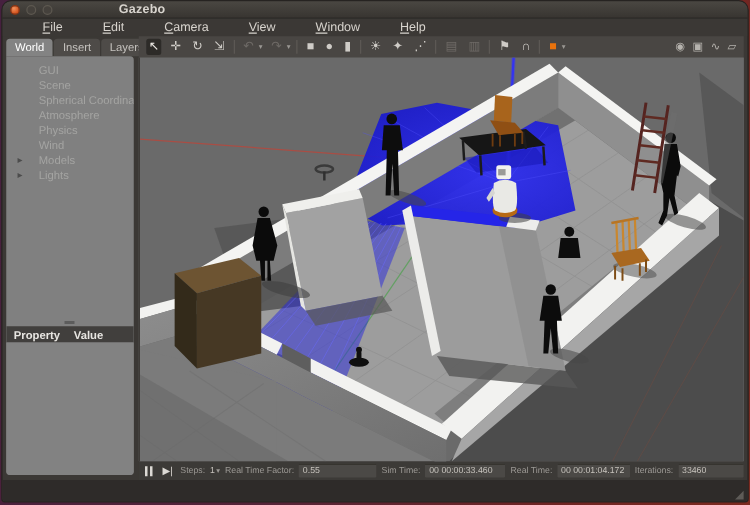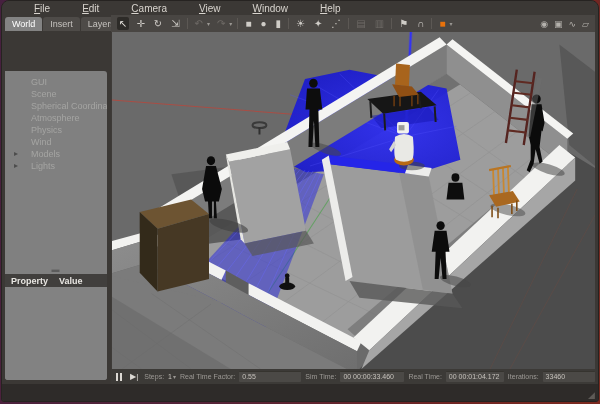--- a/index.html
+++ b/index.html
@@ -22,21 +22,21 @@
   .wbtn.close{background:radial-gradient(circle at 35% 30%,#f2915c,#d4541f 70%);border:1px solid #8c3513;}
   .wbtn.min,.wbtn.max{background:#45413c;border:1px solid #5d5850;}
   .title{margin-left:48px;font-size:10px;font-weight:bold;color:#d8d4ce;letter-spacing:.2px;}
   
   .menubar{height:14px;flex:0 0 14px;display:flex;align-items:center;gap:14px;
     padding-left:14px;font-size:10px;color:#d8d4ce;background:#3b3835;}
   .mi{cursor:default;white-space:nowrap;padding-left:18px;}
   .mi u{text-decoration:underline;}
   
   .content{flex:1;display:flex;padding:0 3px;min-height:0;}
-  .leftcol{width:102px;flex:0 0 102px;display:flex;flex-direction:column;min-height:0;gap:40px;}
+  .leftcol{width:102px;flex:0 0 102px;display:flex;flex-direction:column;min-height:0;}
   .tabs{height:16px;flex:0 0 16px;display:flex;gap:1px;align-items:flex-end;}
   .tab{font-size:9px;padding:2px 7px 2px 7px;border-radius:3px 3px 0 0;background:#4e4b48;color:#c6c3bf;white-space:nowrap;}
   .tab.active{background:#838383;color:#fff;}
   .panel{flex:1;background:#808080;border-radius:0 3px 3px 3px;margin-bottom:4px;
     display:flex;flex-direction:column;min-height:0;overflow:hidden;}
   .tree{padding:5px 0 0 0;}
   .trow{height:12px;line-height:12px;font-size:9px;color:#a4a4a2;padding-left:26px;position:relative;white-space:nowrap;overflow:hidden;}
   .trow .arr{position:absolute;left:9px;top:0;color:#4c4c4c;font-size:8px;}
   .splitter{height:9px;display:flex;align-items:center;justify-content:center;color:#5c5c5c;font-size:8px;letter-spacing:1px;}
   .prophead{height:13px;flex:0 0 13px;background:#413f3d;display:flex;align-items:center;
@@ -68,20 +68,26 @@
   .stepbtn{color:#dcd9d4;font-size:8px;margin-right:2px;}
   
   .bottomstrip{height:17px;flex:0 0 17px;background:#2e2b29;position:relative;border-radius:0 0 2px 2px;}
   .grip{position:absolute;right:3px;bottom:1px;color:#5e5b57;font-size:9px;line-height:9px;}
 </style>
 </head>
 <body>
 
 <div class="window">
 
+  <div class="titlebar">
+    <span class="wbtn close"></span>
+    <span class="wbtn min"></span>
+    <span class="wbtn max"></span>
+    <span class="title">Gazebo</span>
+  </div>
 
   <div class="menubar">
     <span class="mi"><u>F</u><span>ile</span></span>
     <span class="mi"><u>E</u><span>dit</span></span>
     <span class="mi"><u>C</u><span>amera</span></span>
     <span class="mi"><u>V</u><span>iew</span></span>
     <span class="mi"><u>W</u><span>indow</span></span>
     <span class="mi"><u>H</u><span>elp</span></span>
   </div>
 

